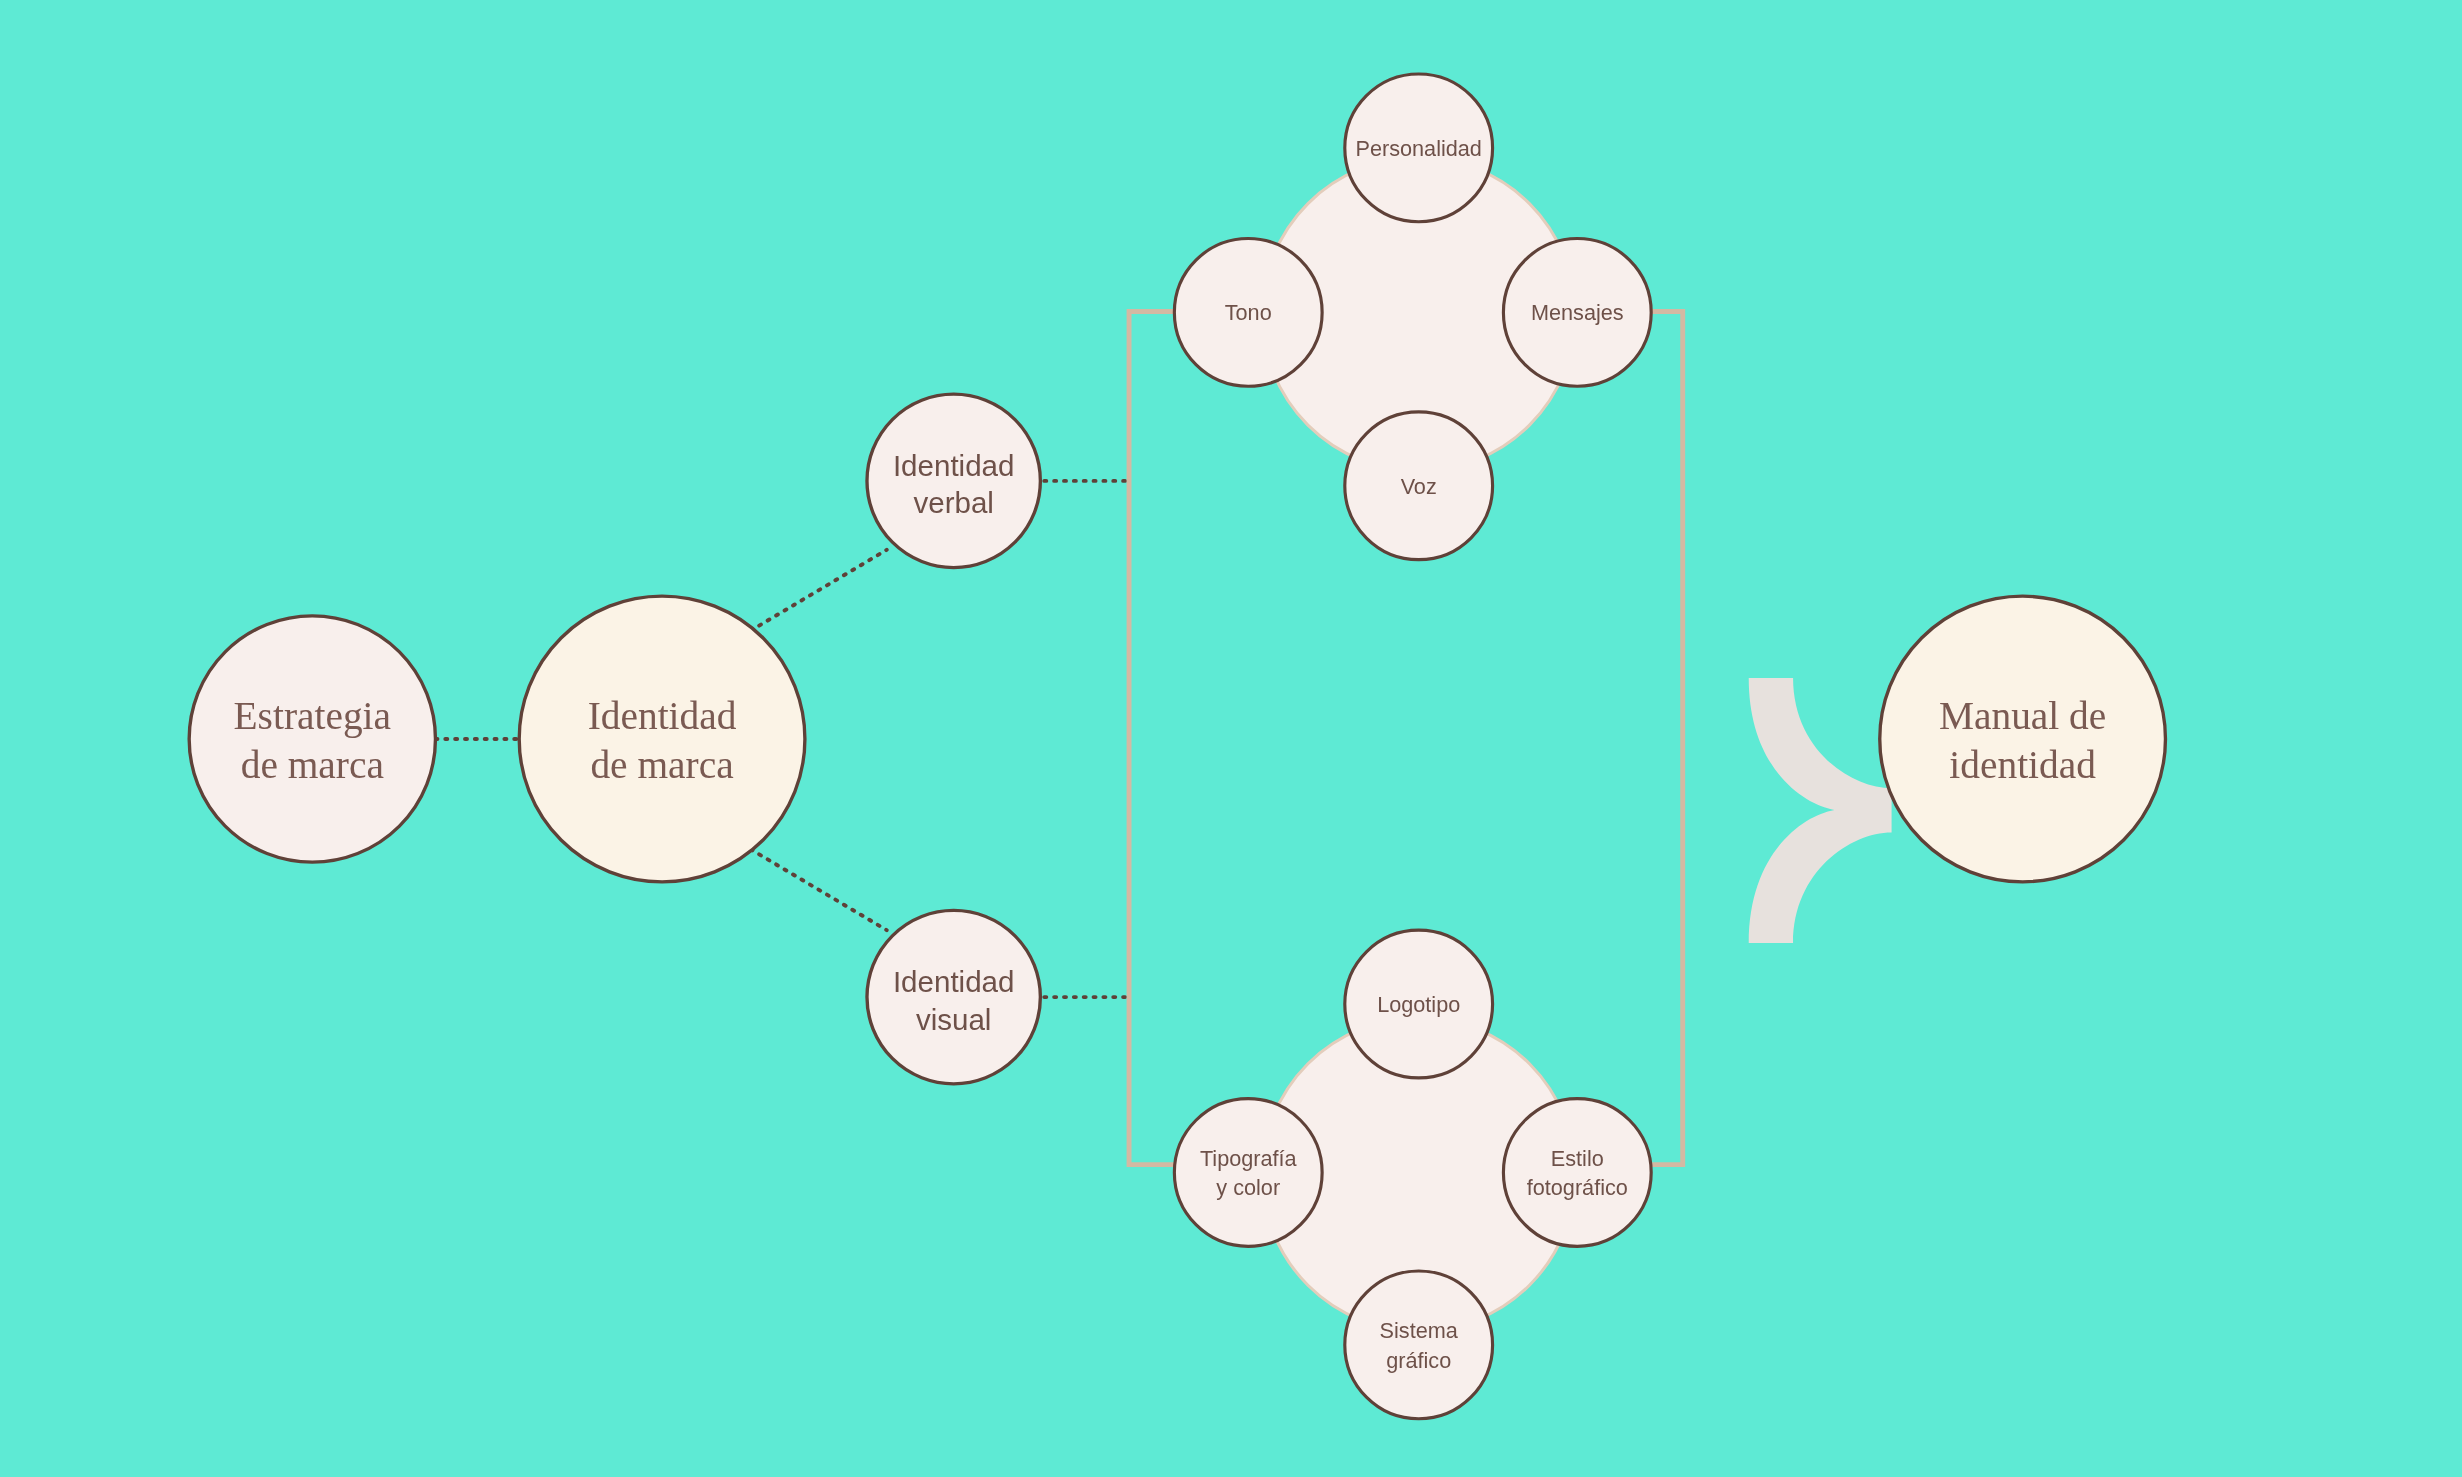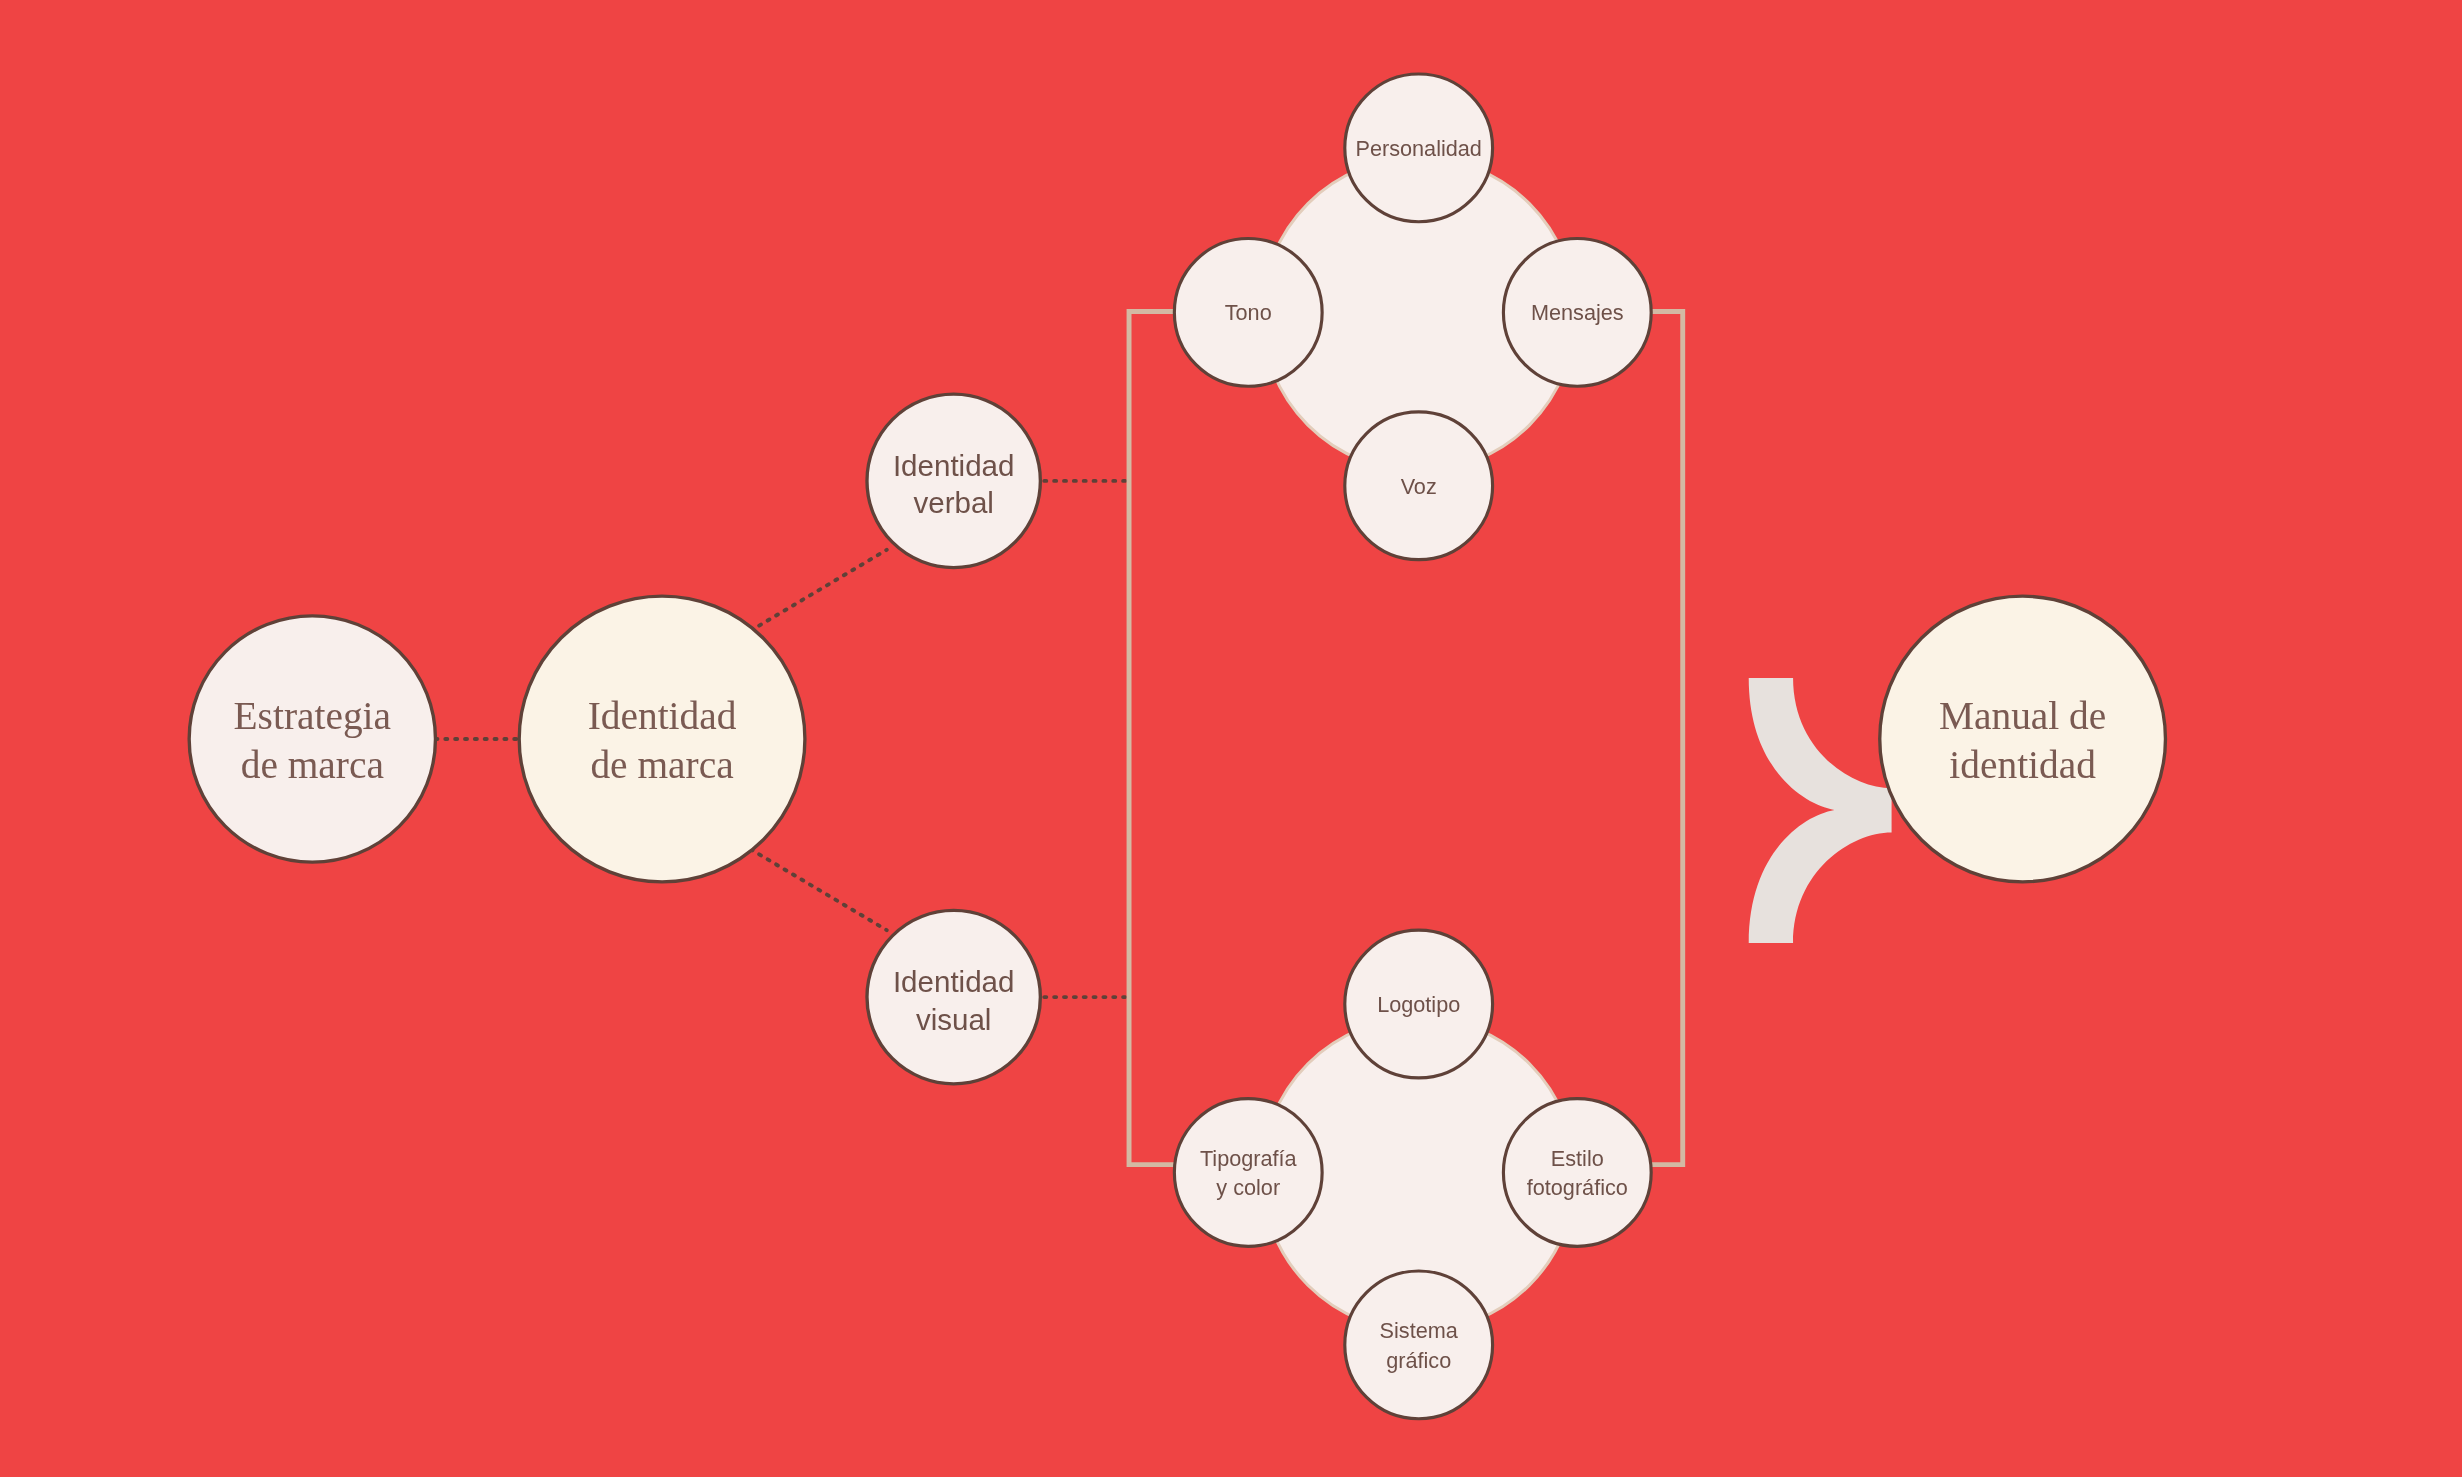--- a/index.html
+++ b/index.html
@@ -4,21 +4,21 @@
 <style>
   html, body {
     margin: 0;
     padding: 0;
     background: #ffffff;
   }
   #stage {
     position: relative;
     width: 2463px;
     height: 1478px;
-    background: #ef4444;
+    background: #5eead4;
     overflow: hidden;
     font-family: "Liberation Sans", sans-serif;
   }
   svg.diagram {
     display: block;
     width: 2463px;
     height: 1478px;
   }
   .node-serif {
     font-family: "Liberation Serif", serif;

